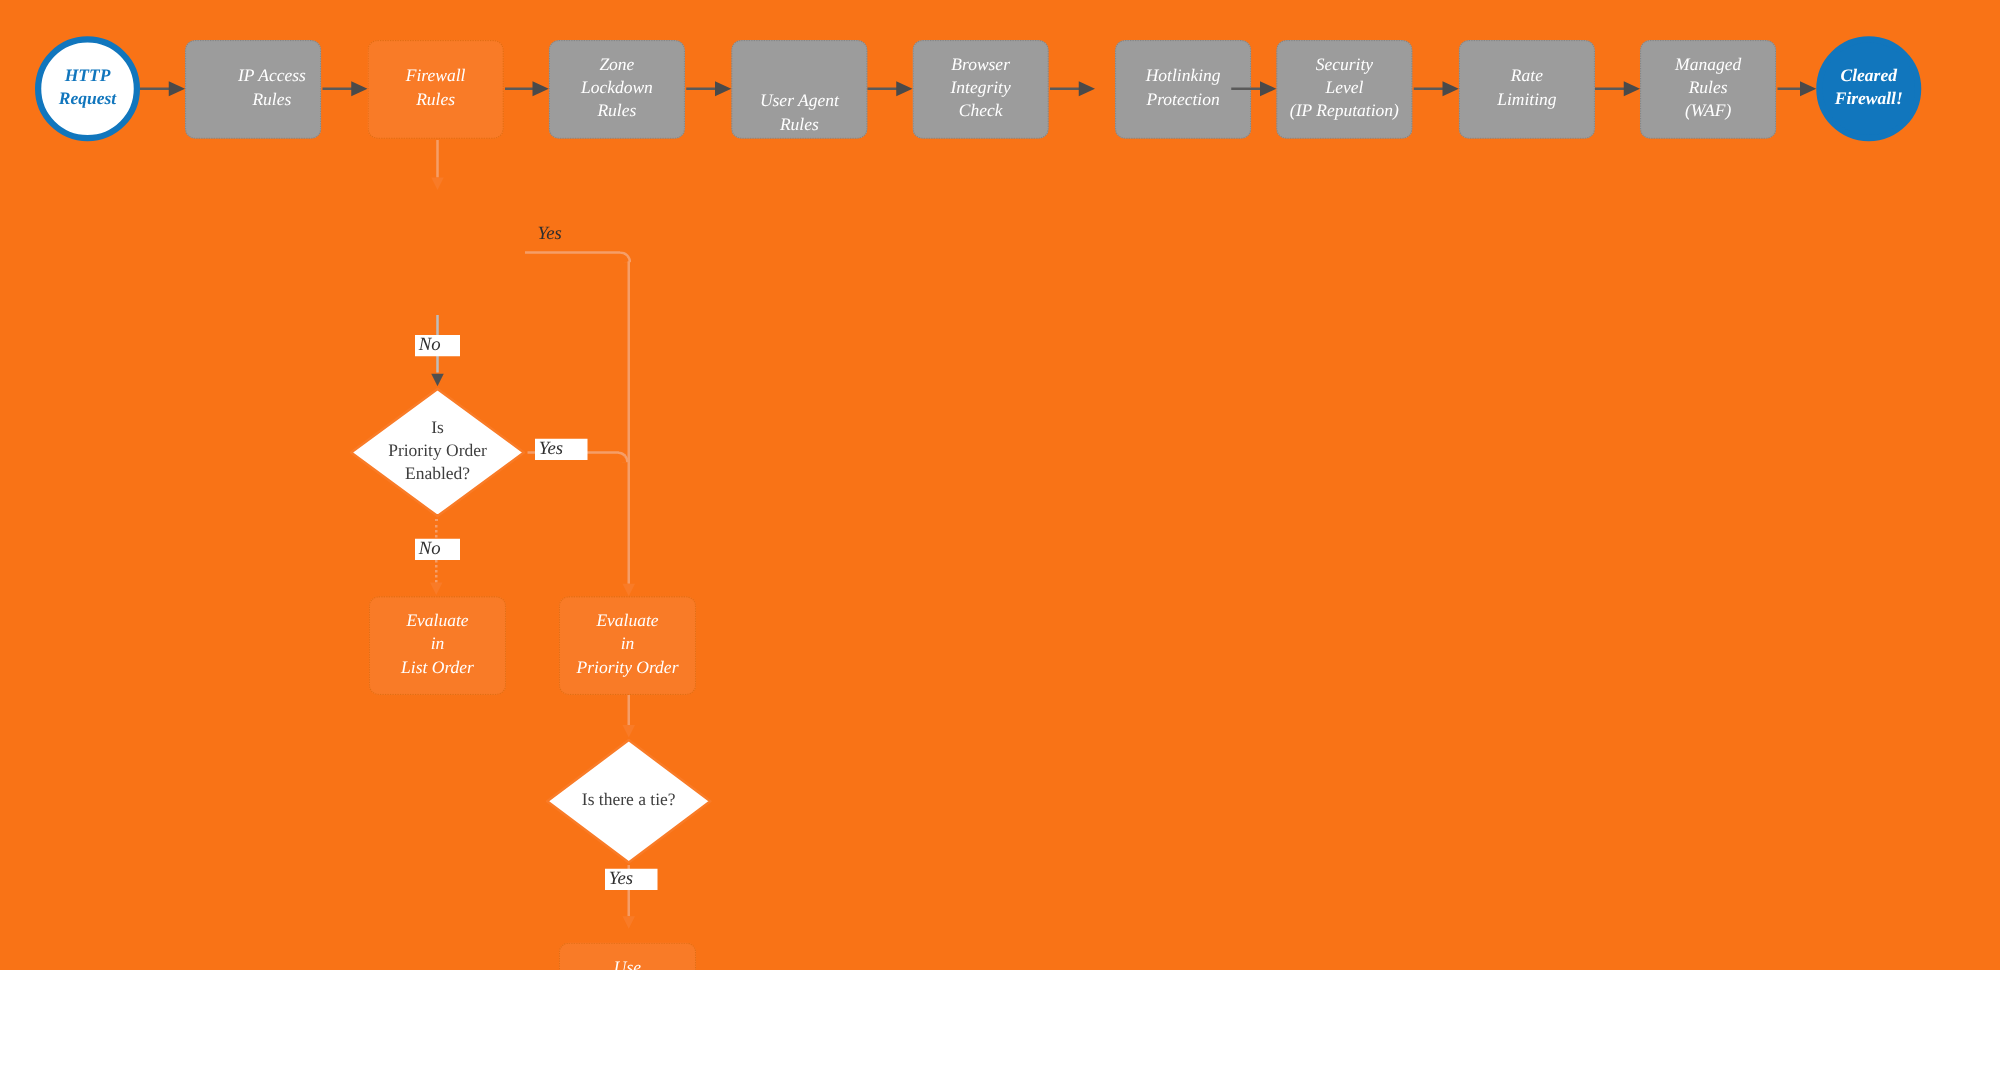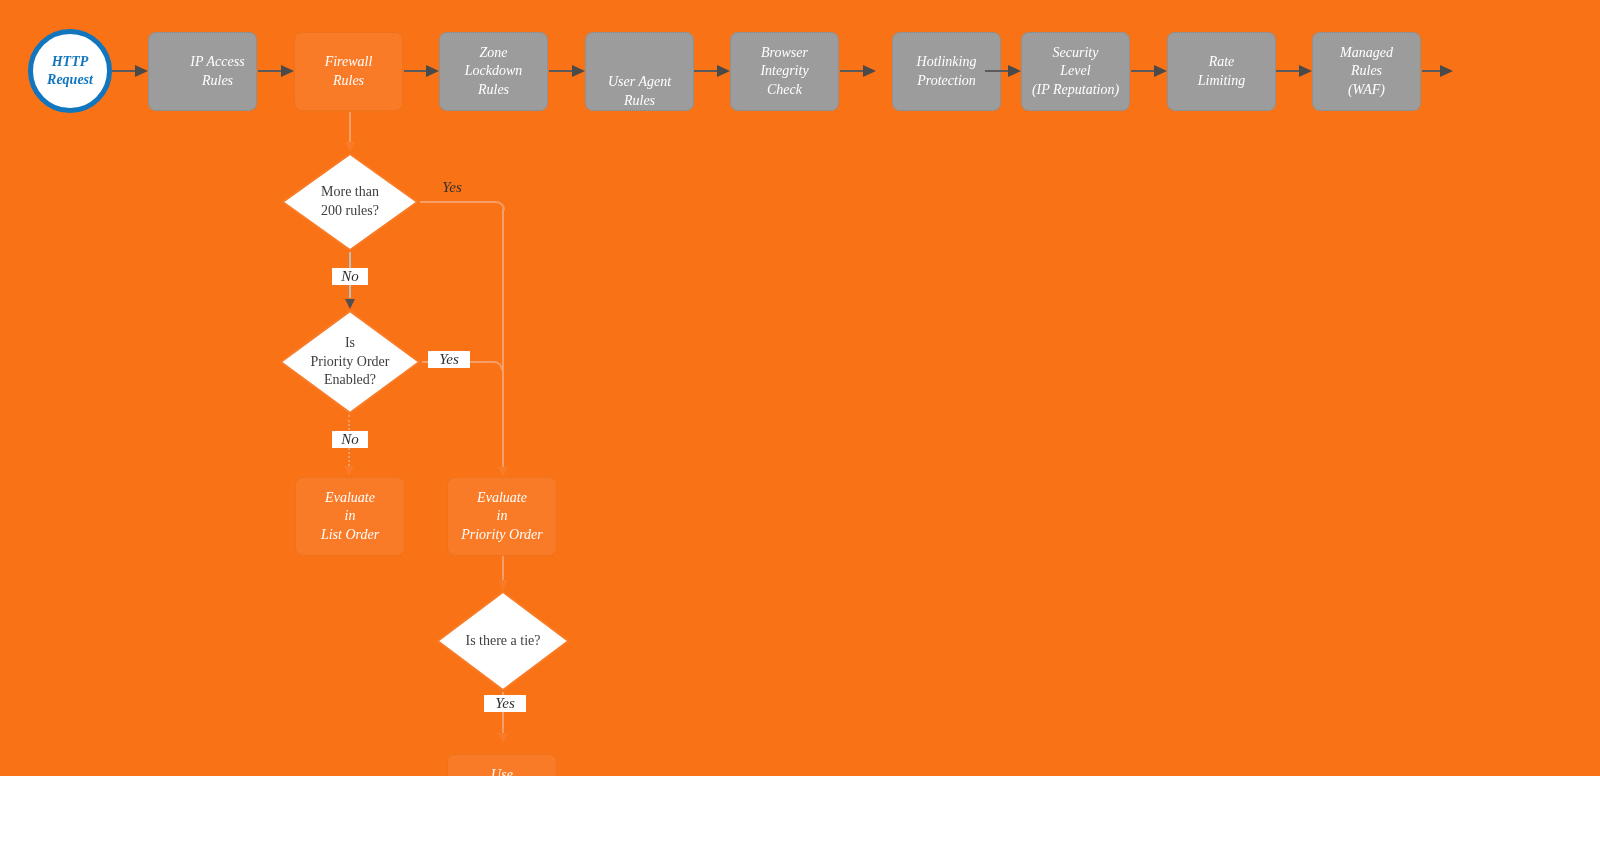--- a/index.html
+++ b/index.html
@@ -37,21 +37,21 @@
     border-left:13px solid #4a4a4a;
   }
   .arrow-d {
     position:absolute; width:0; height:0;
     border-left:5px solid transparent; border-right:5px solid transparent;
     border-top:10px solid #f97b27;
   }
   .arrow-d.graytip { border-top-color:#4f4f4f; }
   .elabel {
     position:absolute; font-style:italic; font-size:15px; color:#2f2f2f;
-    text-align:center;
+    text-align:left;
   }
   .onLine { background:#ffffff; padding:0 3px; }
   .corner {
     position:absolute; width:9px; height:9px; box-sizing:border-box;
     border-top:2px solid #f59e68; border-right:2px solid #f59e68;
     border-top-right-radius:9px;
   }
 </style>
 </head>
 <body>
@@ -105,20 +105,24 @@
 Level
 (IP Reputation)</span>
   </div>
 
   <div class="node box gray" style="left:1312px; top:32px;">
     <span class="lbl">Managed
 Rules
 (WAF)</span>
   </div>
 
+  <div class="node circle end" style="left:1453px; top:29px;">
+    <span class="lbl">Cleared
+Firewall!</span>
+  </div>
 
   <div class="hline dark" style="left:112px; top:70px; width:25px;"></div>
   <div class="arrow-r" style="left:135px; top:65px;"></div>
 
   <div class="hline dark" style="left:258px; top:70px; width:24px;"></div>
   <div class="arrow-r" style="left:281px; top:65px;"></div>
 
   <div class="hline dark" style="left:404px; top:70px; width:23px;"></div>
   <div class="arrow-r" style="left:426px; top:65px;"></div>
 
@@ -139,27 +143,20 @@
 
   <div class="hline dark" style="left:1276px; top:70px; width:24px;"></div>
   <div class="arrow-r" style="left:1299px; top:65px;"></div>
 
   <div class="hline dark" style="left:1422px; top:70px; width:20px;"></div>
   <div class="arrow-r" style="left:1440px; top:65px;"></div>
 
   <div class="vline oline" style="left:349px; top:112px; height:30px;"></div>
   <div class="arrow-d" style="left:345px; top:142px;"></div>
 
-  <div class="diamond" style="left:280px; top:152px; width:140px; height:100px;">
-    <svg viewBox="0 0 100 100" preserveAspectRatio="none">
-      <polygon points="50,2 98,50 50,98 2,50" fill="#ffffff" stroke="#f97b27" stroke-width="2" stroke-linejoin="round" vector-effect="non-scaling-stroke"></polygon>
-    </svg>
-    <div class="dlbl">More than
-200 rules?</div>
-  </div>
 
   <div class="hline oline" style="left:420px; top:201px; width:76px;"></div>
   <div class="elabel" style="left:430px; top:179px; width:44px;">Yes</div>
   <div class="corner" style="left:496px; top:201px;"></div>
   <div class="vline oline" style="left:502px; top:209px; height:258px;"></div>
   <div class="arrow-d" style="left:498px; top:467px;"></div>
 
   <div class="vline grayline" style="left:349px; top:252px; height:46px;"></div>
   <div class="elabel onLine" style="left:332px; top:268px; width:30px;">No</div>
   <div class="arrow-d graytip" style="left:345px; top:299px;"></div>

